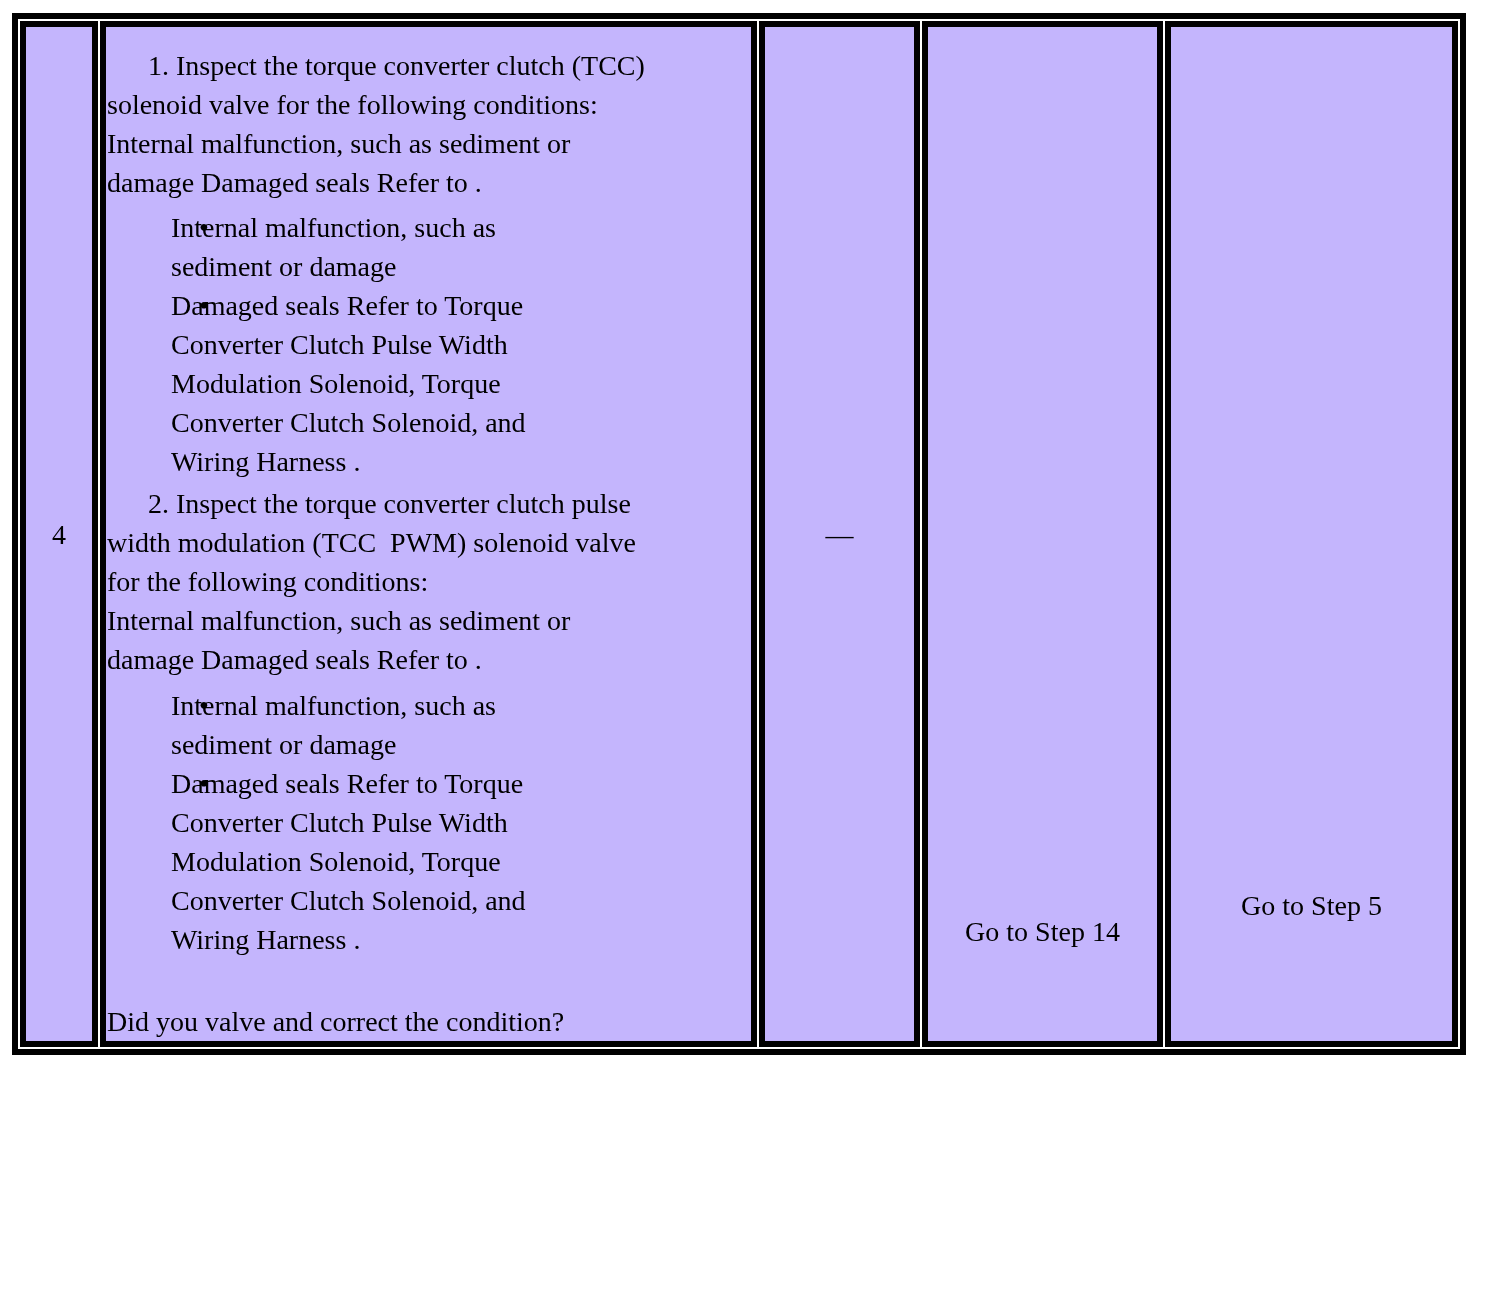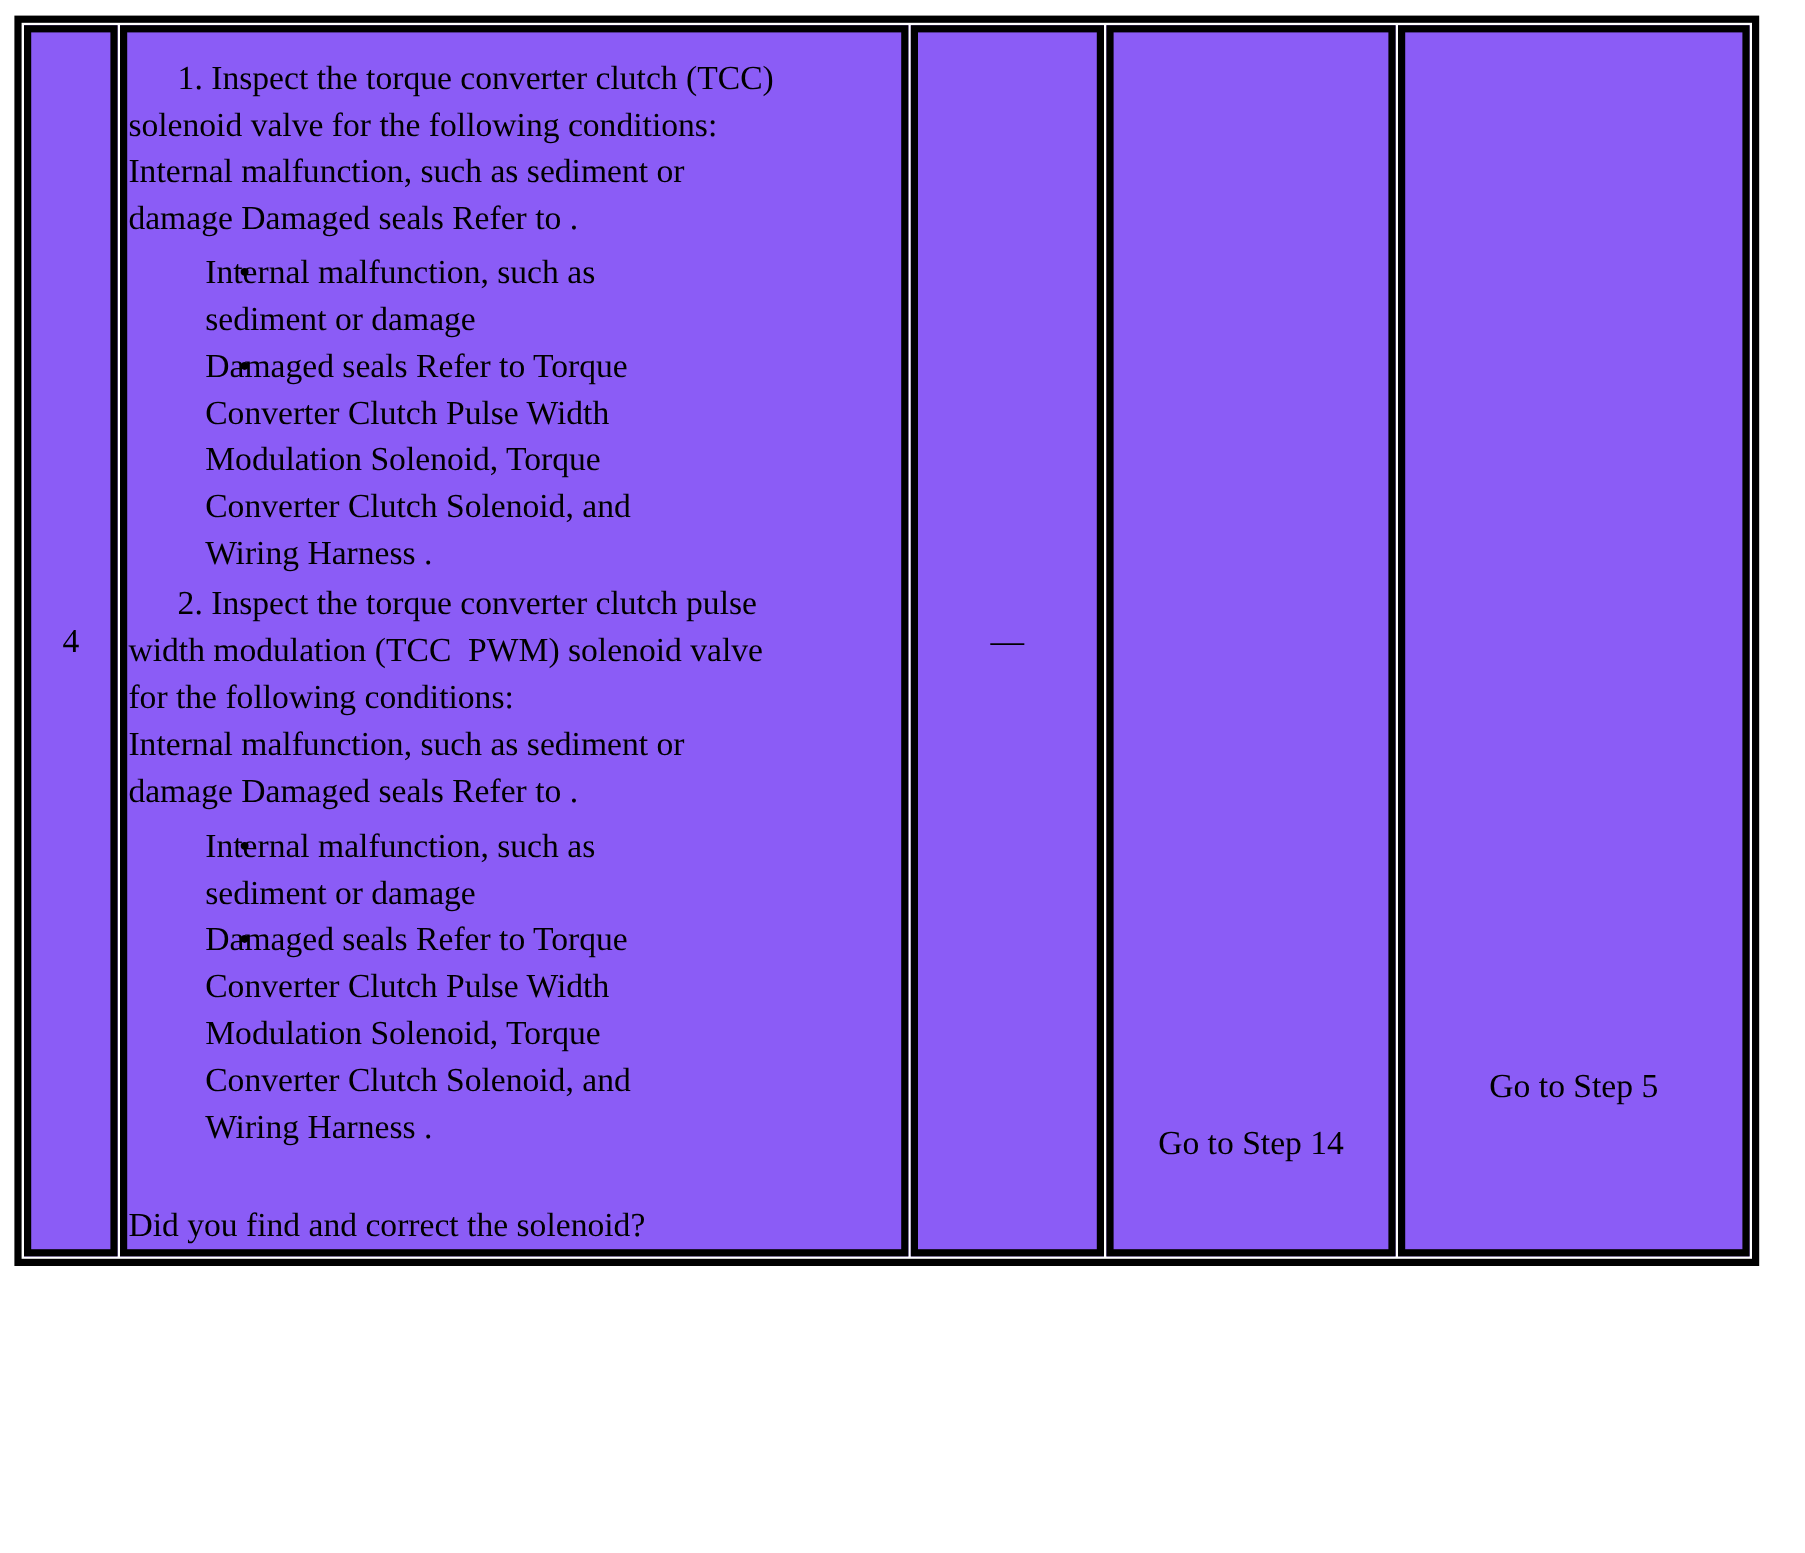--- a/index.html
+++ b/index.html
@@ -21,26 +21,26 @@
     border: 6px solid #000000;
     background: #ffffff;
   }
   td {
     border: 6px solid #000000;
     box-sizing: border-box;
     height: 892px;
     padding: 0;
     font-size: 28px;
     line-height: 39px;
-    background: #8b5cf6;
+    background: #c4b5fd;
   }
   td.step-col   { width: 78px;  text-align: center; vertical-align: middle; }
   td.action-col { width: 657px; text-align: left;   vertical-align: middle; }
   td.value-col  { width: 161px; text-align: center; vertical-align: middle; }
-  td.yes-col    { width: 241px; text-align: center; vertical-align: bottom; padding-bottom: 68px; }
+  td.yes-col    { width: 241px; text-align: center; vertical-align: bottom; padding-bottom: 90px; }
   td.no-col     { width: 293px; text-align: center; vertical-align: bottom; padding-bottom: 116px; }
 
   .action-content {
     padding: 19px 2px 0 1px;
   }
   .action-content p {
     margin: 0;
     white-space: pre-line;
   }
   .action-content p.numbered {
@@ -103,21 +103,21 @@
 damage Damaged seals Refer to .</p>
           <ul class="second">
             <li>Internal malfunction, such as
 sediment or damage</li>
             <li>Damaged seals Refer to Torque
 Converter Clutch Pulse Width
 Modulation Solenoid, Torque
 Converter Clutch Solenoid, and
 Wiring Harness .</li>
           </ul>
-          <p class="question">Did you find and correct the solenoid?</p>
+          <p class="question">Did you valve and correct the condition?</p>
         </div>
       </td>
       <td class="value-col">
         <span>—</span>
       </td>
       <td class="yes-col">
         <span>Go to Step 14</span>
       </td>
       <td class="no-col">
         <span>Go to Step 5</span>

